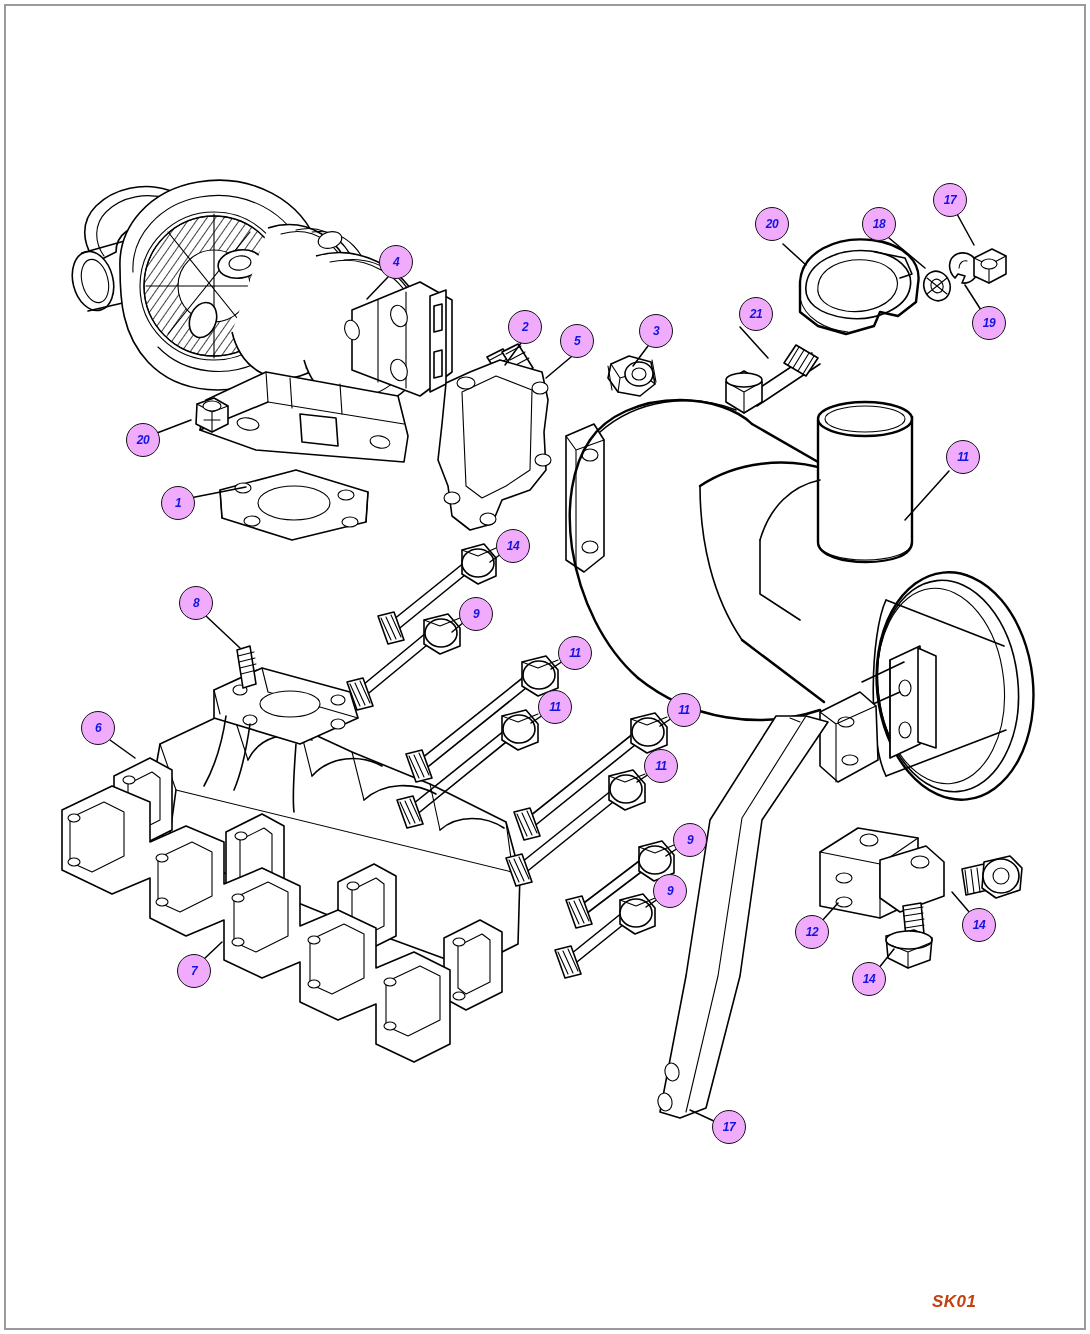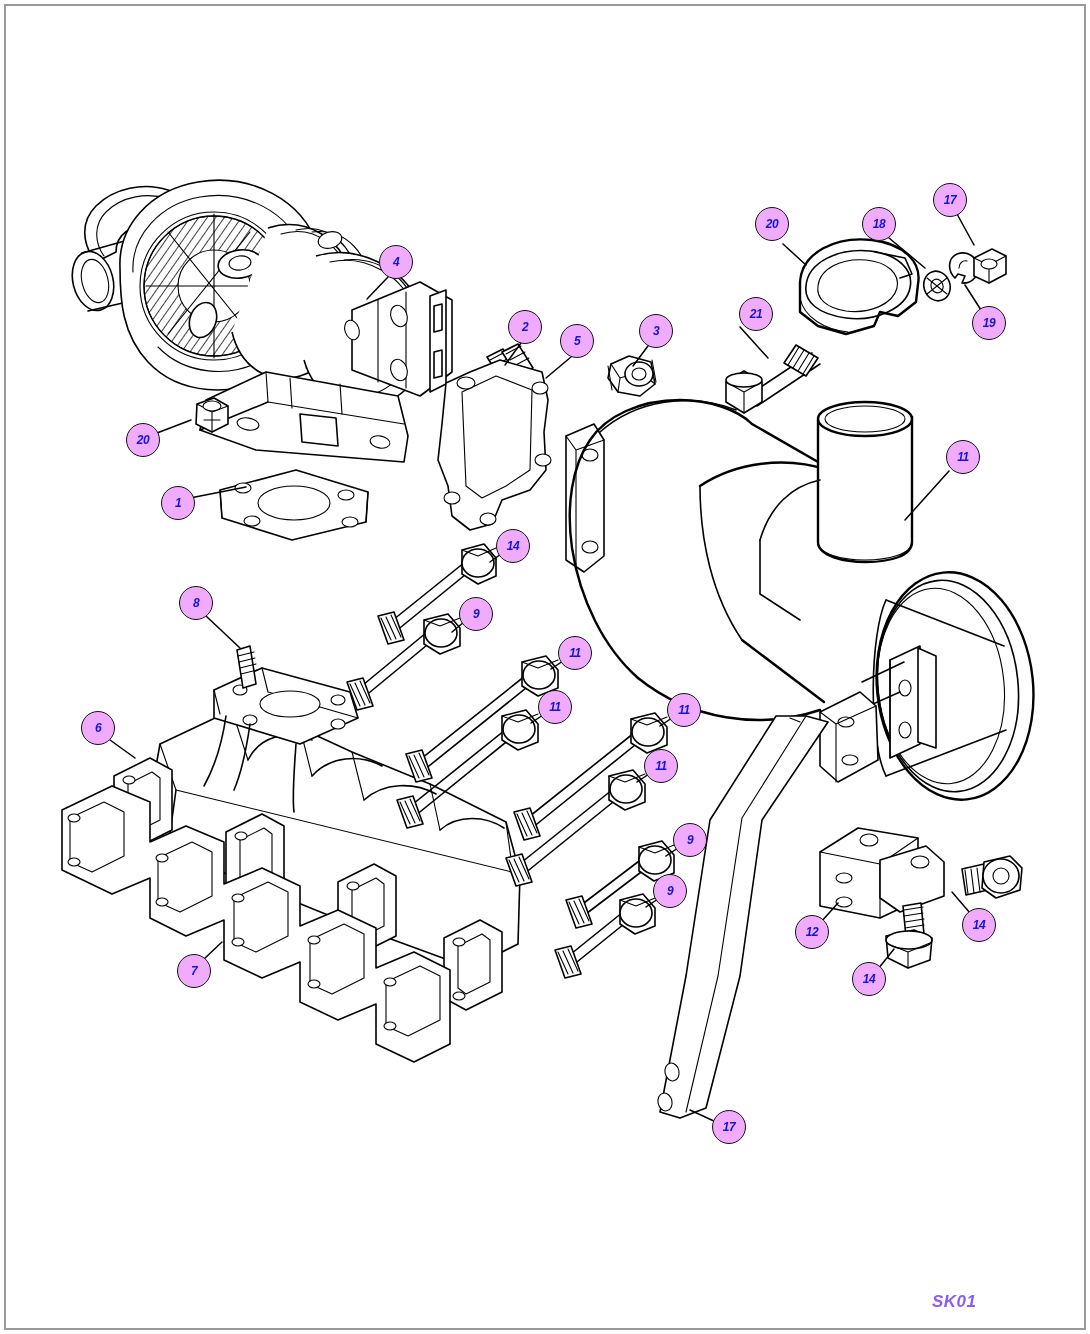--- a/index.html
+++ b/index.html
@@ -38,21 +38,21 @@
     letter-spacing:-0.5px;
     box-sizing:border-box;
     user-select:none;
   }
   .sheet-code{
     position:absolute;
     font-family:"Liberation Sans",sans-serif;
     font-style:italic;
     font-weight:bold;
     font-size:17px;
-    color:#8b5cf6;
+    color:#c2410c;
     letter-spacing:0.5px;
   }
 </style>
 </head>
 <body>
 
 <div id="page">
 
   <svg id="art" viewBox="0 0 1090 1334" xmlns="http://www.w3.org/2000/svg">
     <defs>

